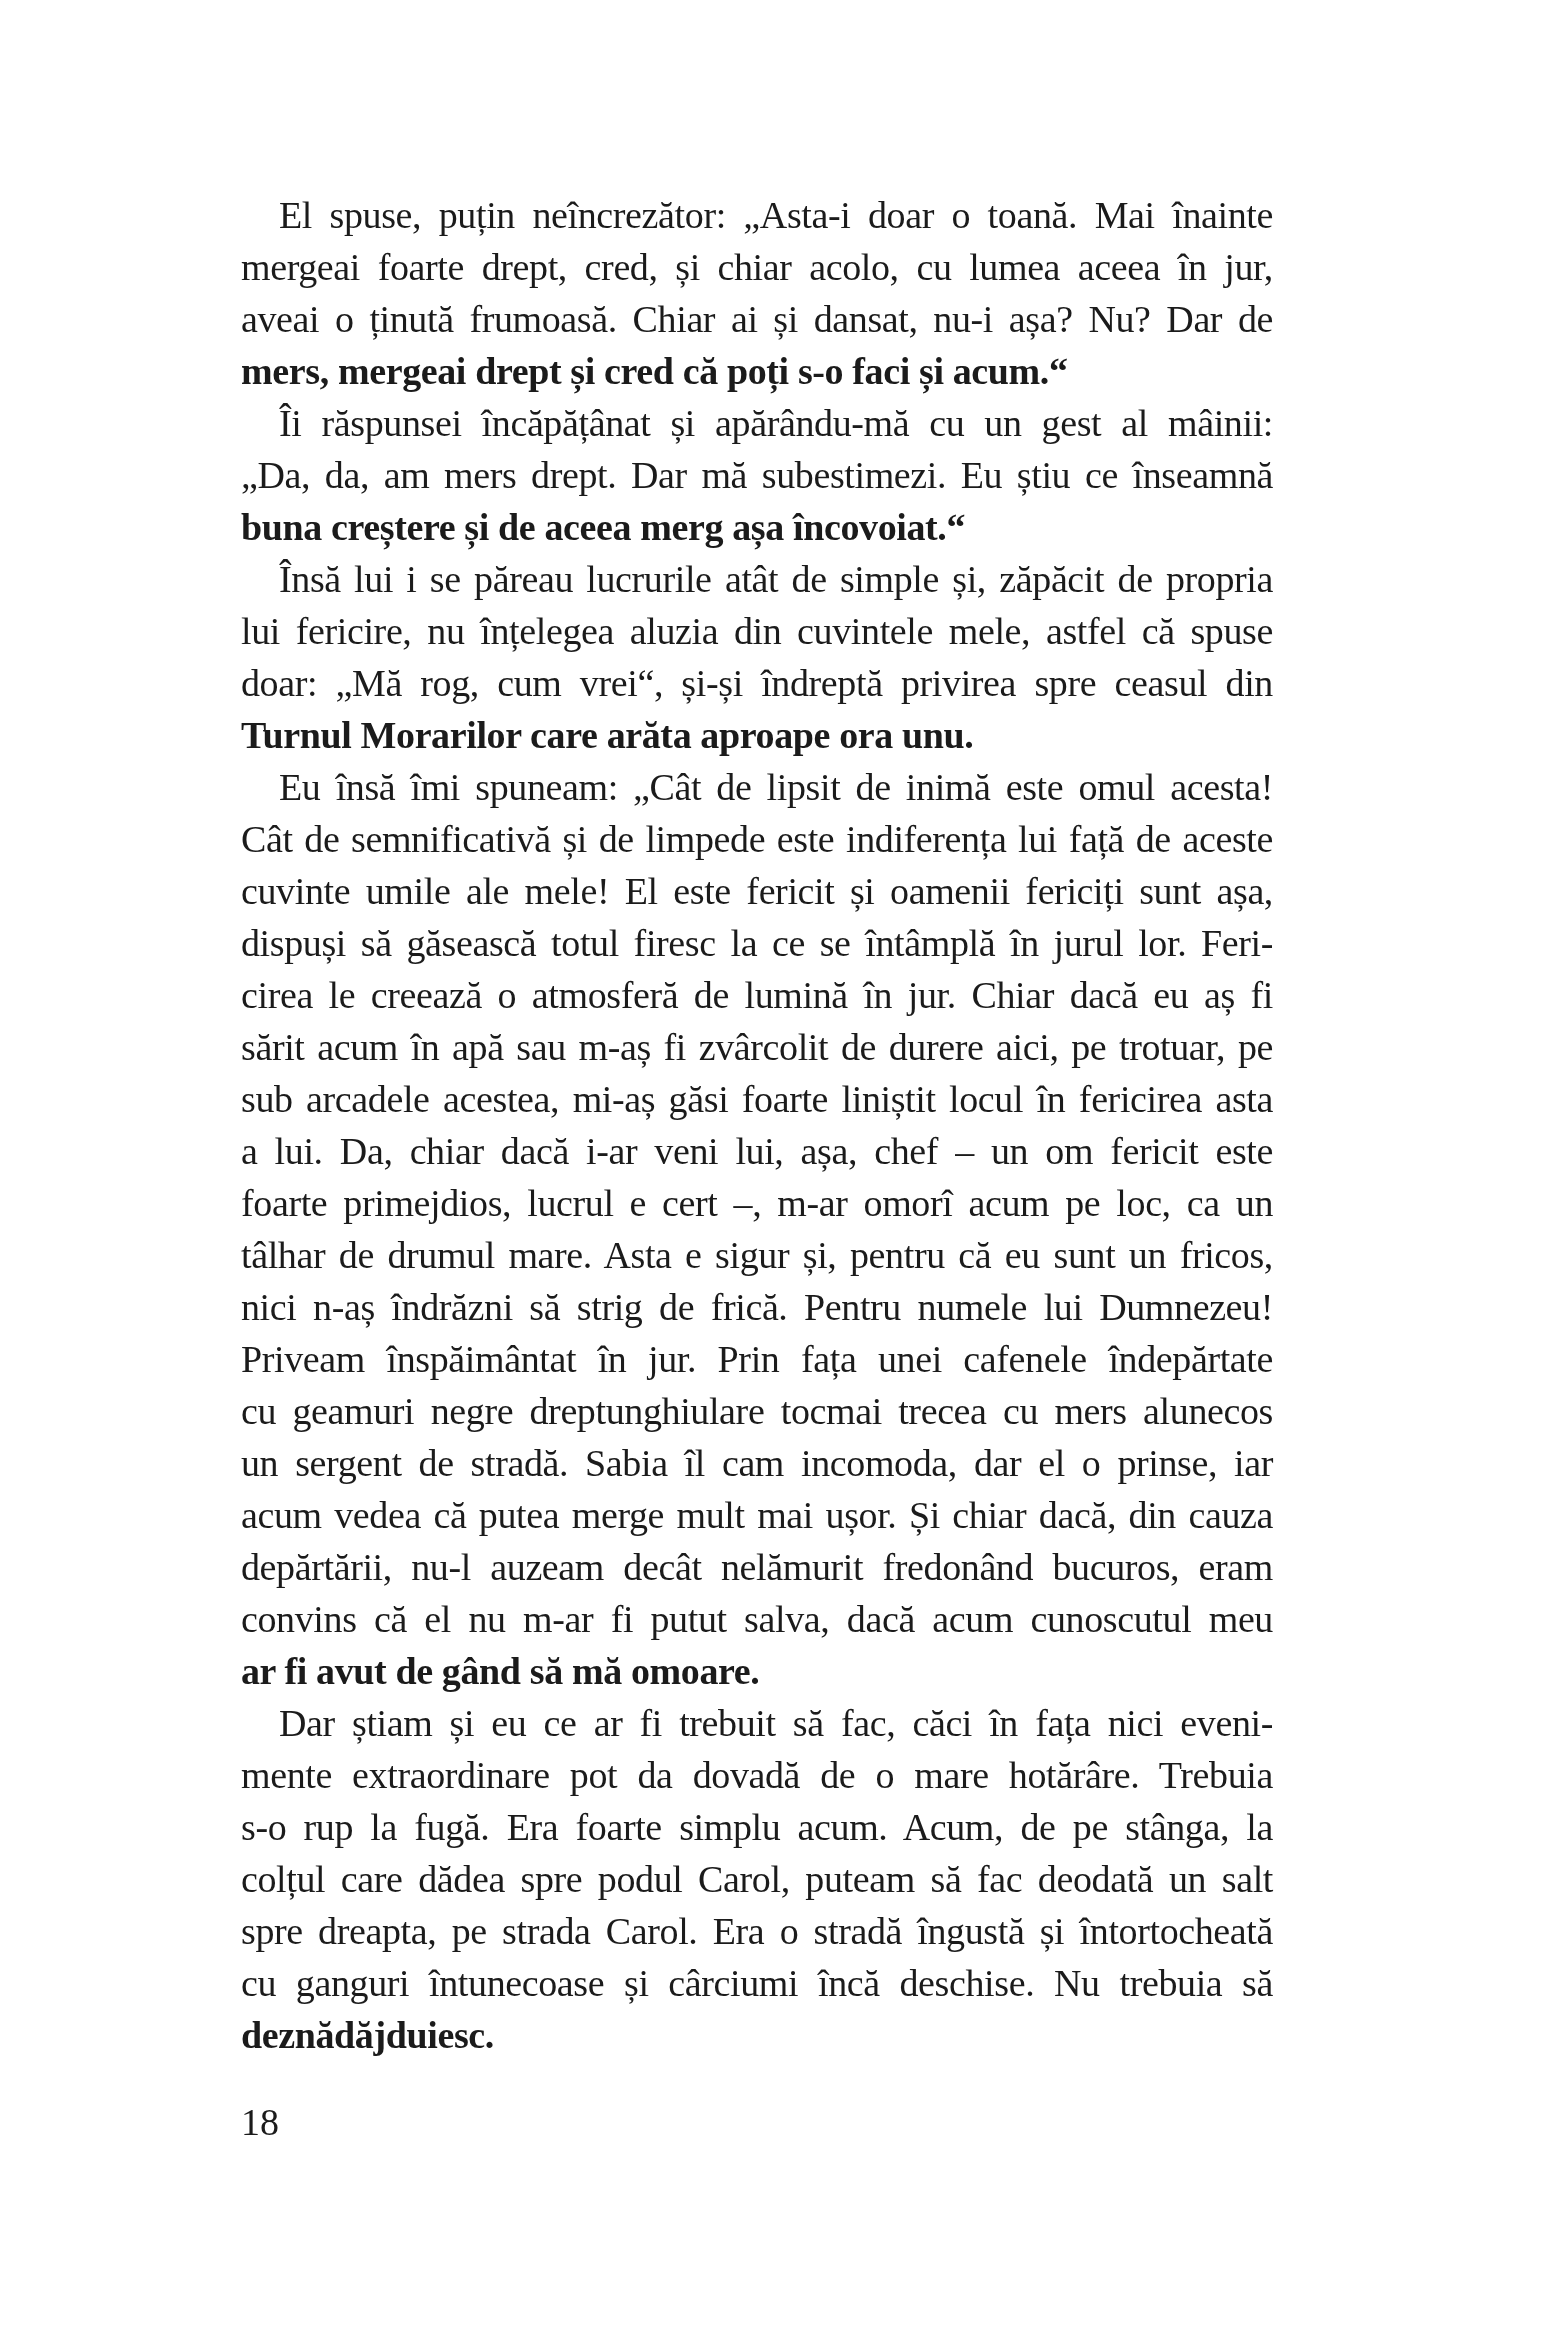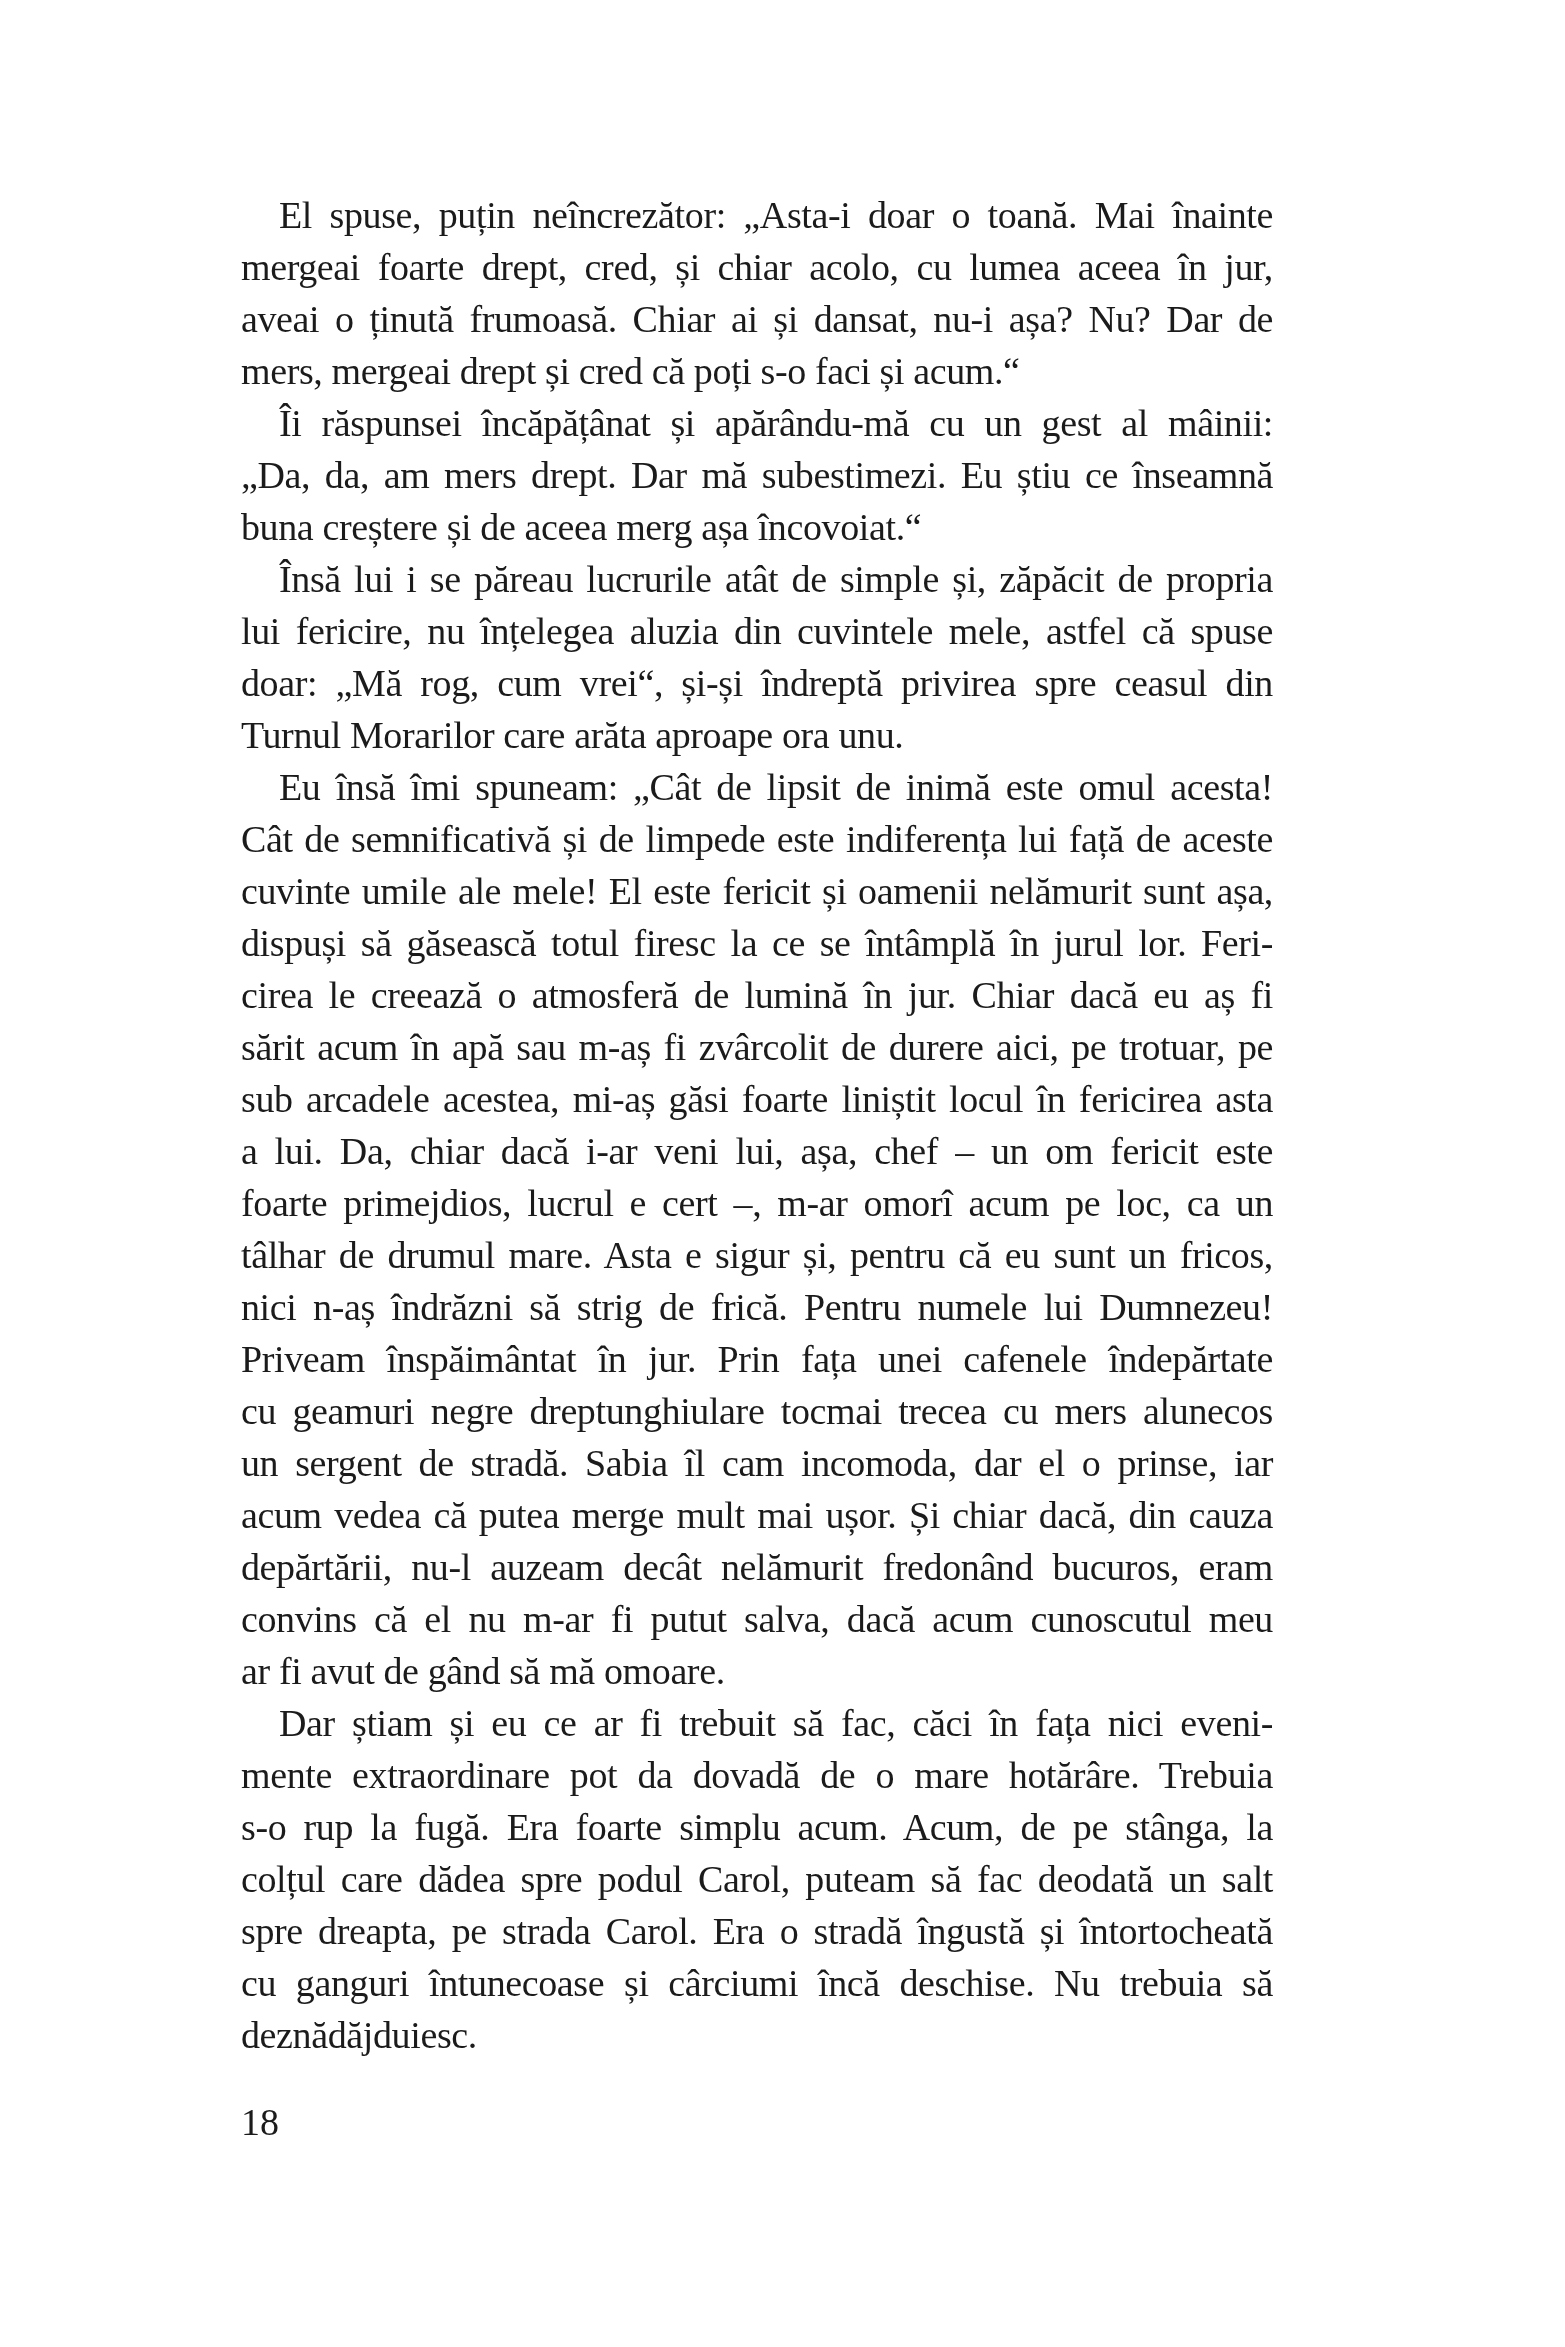--- a/index.html
+++ b/index.html
@@ -29,20 +29,21 @@
     letter-spacing: -0.01em;
     hyphens: none;
   }
   .text-line {
     text-align: justify;
     text-align-last: justify;
     text-justify: inter-word;
   }
   .text-line.last {
     text-align-last: left;
+    font-weight: bold;
   }
   .text-line.indent {
     text-indent: 38px;
   }
   .page-number {
     position: absolute;
     left: 241px;
     top: 2080px;
     font-size: 38px;
     line-height: 52px;
@@ -60,21 +61,21 @@
       <div class="text-line last">mers, mergeai drept și cred că poți s-o faci și acum.“</div>
       <div class="text-line indent">Îi răspunsei încăpățânat și apărându-mă cu un gest al mâinii:</div>
       <div class="text-line">„Da, da, am mers drept. Dar mă subestimezi. Eu știu ce înseamnă</div>
       <div class="text-line last">buna creștere și de aceea merg așa încovoiat.“</div>
       <div class="text-line indent">Însă lui i se păreau lucrurile atât de simple și, zăpăcit de propria</div>
       <div class="text-line">lui fericire, nu înțelegea aluzia din cuvintele mele, astfel că spuse</div>
       <div class="text-line">doar: „Mă rog, cum vrei“, și-și îndreptă privirea spre ceasul din</div>
       <div class="text-line last">Turnul Morarilor care arăta aproape ora unu.</div>
       <div class="text-line indent">Eu însă îmi spuneam: „Cât de lipsit de inimă este omul acesta!</div>
       <div class="text-line">Cât de semnificativă și de limpede este indiferența lui față de aceste</div>
-      <div class="text-line">cuvinte umile ale mele! El este fericit și oamenii nelămurit sunt așa,</div>
+      <div class="text-line">cuvinte umile ale mele! El este fericit și oamenii fericiți sunt așa,</div>
       <div class="text-line">dispuși să găsească totul firesc la ce se întâmplă în jurul lor. Feri-</div>
       <div class="text-line">cirea le creează o atmosferă de lumină în jur. Chiar dacă eu aș fi</div>
       <div class="text-line">sărit acum în apă sau m-aș fi zvârcolit de durere aici, pe trotuar, pe</div>
       <div class="text-line">sub arcadele acestea, mi-aș găsi foarte liniștit locul în fericirea asta</div>
       <div class="text-line">a lui. Da, chiar dacă i-ar veni lui, așa, chef – un om fericit este</div>
       <div class="text-line">foarte primejdios, lucrul e cert –, m-ar omorî acum pe loc, ca un</div>
       <div class="text-line">tâlhar de drumul mare. Asta e sigur și, pentru că eu sunt un fricos,</div>
       <div class="text-line">nici n-aș îndrăzni să strig de frică. Pentru numele lui Dumnezeu!</div>
       <div class="text-line">Priveam înspăimântat în jur. Prin fața unei cafenele îndepărtate</div>
       <div class="text-line">cu geamuri negre dreptunghiulare tocmai trecea cu mers alunecos</div>

